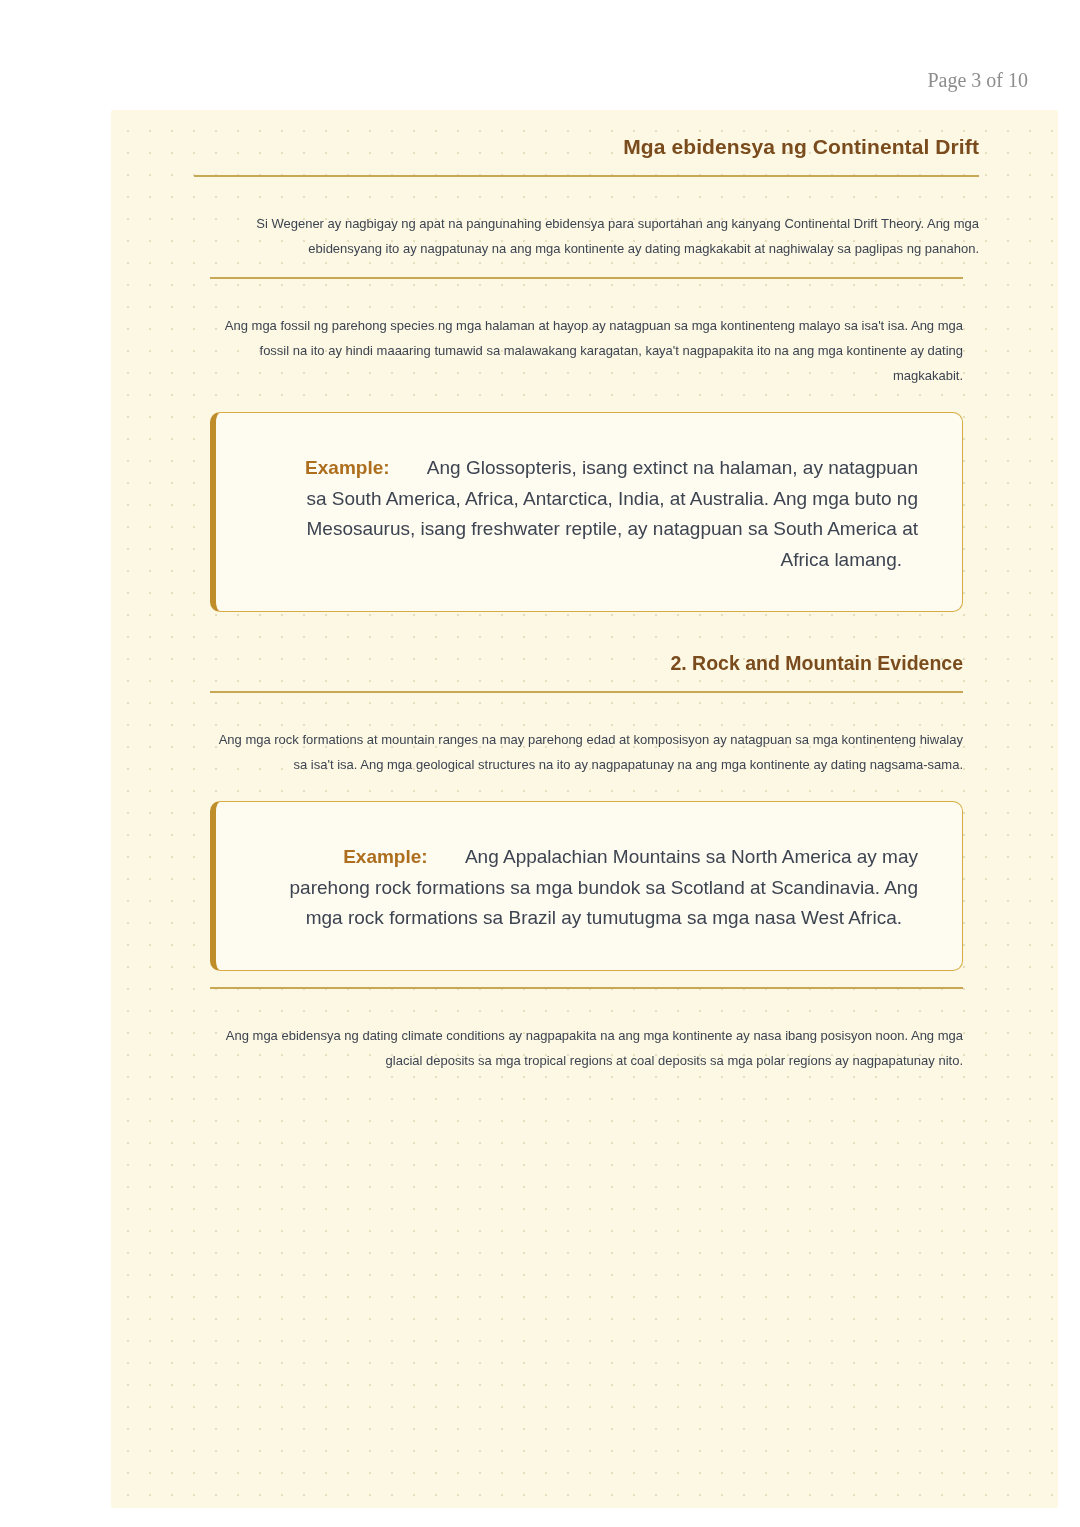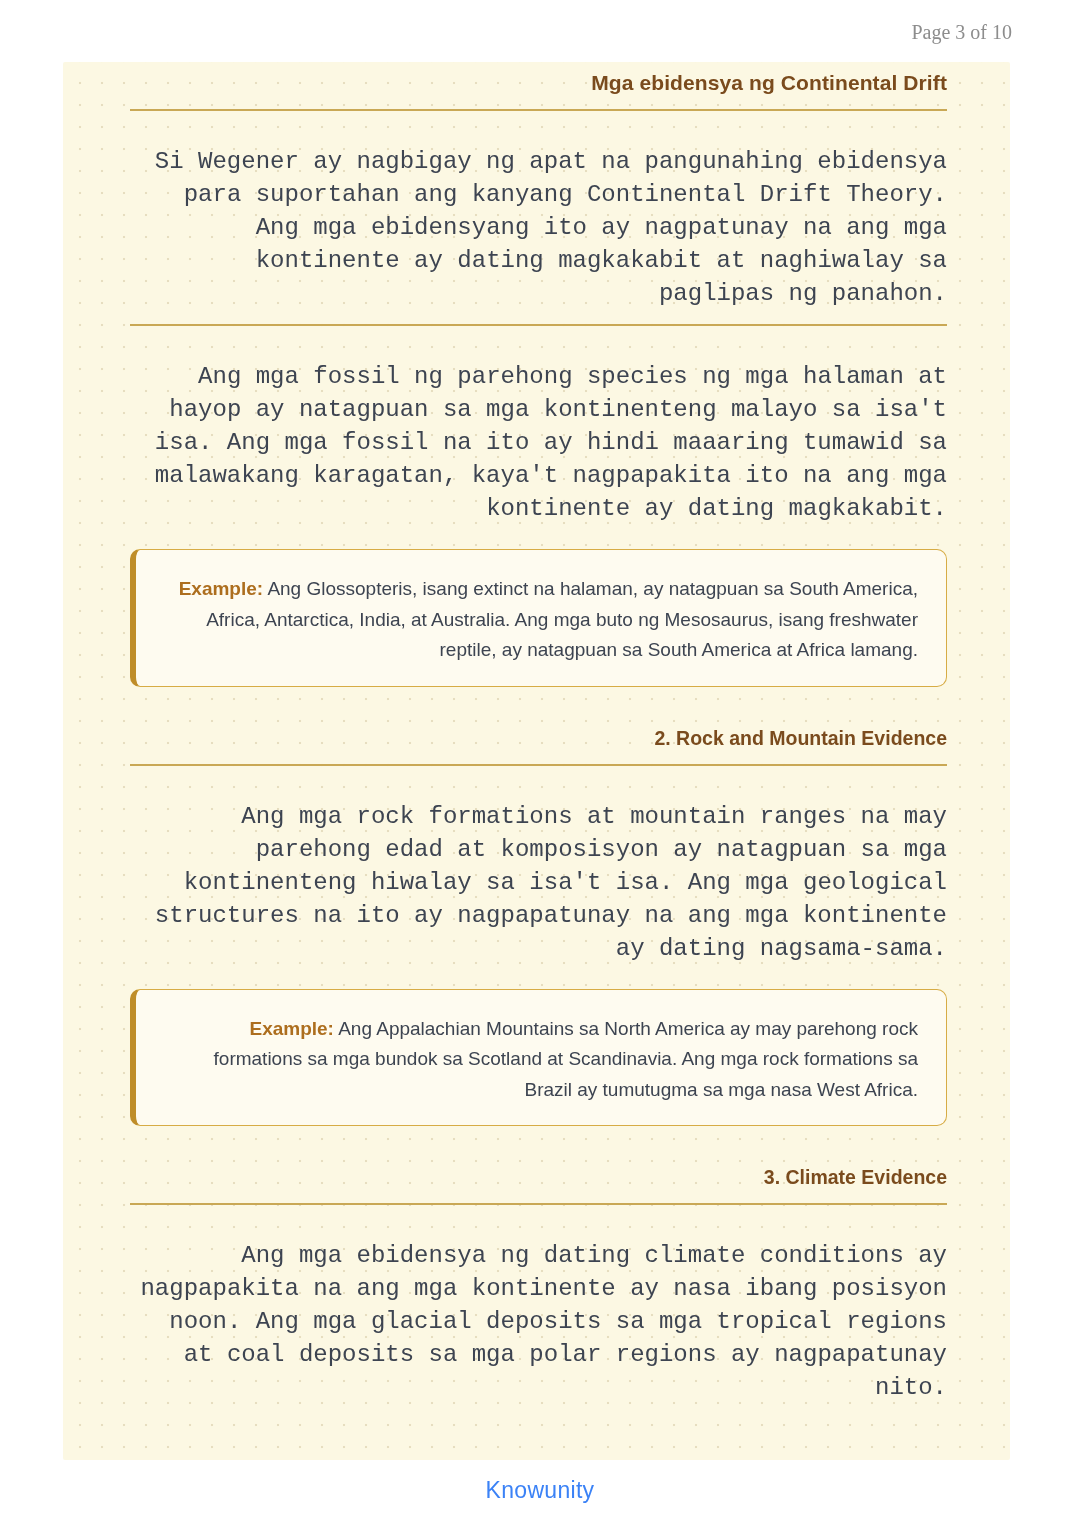--- a/index.html
+++ b/index.html
@@ -1,15 +1,15 @@
 <!DOCTYPE html>
 <html><head>
 <meta charset="utf-8">
 <style>
-  * { margin: 0; padding: 0; box-sizing: border-box; }
+  * { margin: 16px; padding: 0; box-sizing: border-box; }
   html, body {
     width: 1080px; height: 1527px;
     background: #ffffff;
     font-family: "Liberation Sans", sans-serif;
     overflow: hidden;
     position: relative;
   }
   .page-indicator {
     position: absolute;
     top: 21px; right: 68px;
@@ -37,23 +37,22 @@
     letter-spacing: 0.1px;
   }
   .rule {
     border: none;
     border-top: 2px solid #c9a855;
     margin-top: 14px;
   }
   p.body-par {
     margin-top: 34px;
     color: #3d4451;
-    font-size: 24px;
-    line-height: 33px;
-    font-family: Liberation Mono, monospace;
+    font-size: 13px;
+    line-height: 25px;
   }
   h2.section-heading {
     margin-top: 36px;
     color: #7a4b1d;
     font-size: 19.5px;
     font-weight: bold;
     line-height: 23px;
   }
   .example-box {
     margin-top: 24px;
@@ -105,20 +104,19 @@
   <section>
     <h2 class="section-heading" style="margin-top:40px;">2. Rock and Mountain Evidence</h2>
     <hr class="rule">
     <p class="body-par">Ang mga rock formations at mountain ranges na may parehong edad at komposisyon ay natagpuan sa mga kontinenteng hiwalay sa isa't isa. Ang mga geological structures na ito ay nagpapatunay na ang mga kontinente ay dating nagsama-sama.</p>
     <div class="example-box">
       <p><span class="example-label">Example:</span> <span>Ang Appalachian Mountains sa North America ay may parehong rock formations sa mga bundok sa Scotland at Scandinavia. Ang mga rock formations sa Brazil ay tumutugma sa mga nasa West Africa.</span></p>
     </div>
   </section>
 
   <section>
-    <h2 class="section-heading" style="margin-top:40px;">3. Climate Evidence</h2>
     <hr class="rule">
     <p class="body-par">Ang mga ebidensya ng dating climate conditions ay nagpapakita na ang mga kontinente ay nasa ibang posisyon noon. Ang mga glacial deposits sa mga tropical regions at coal deposits sa mga polar regions ay nagpapatunay nito.</p>
   </section>
 
 </div>
 
 <div class="footer-brand">Knowunity</div>
 
 </body></html>

